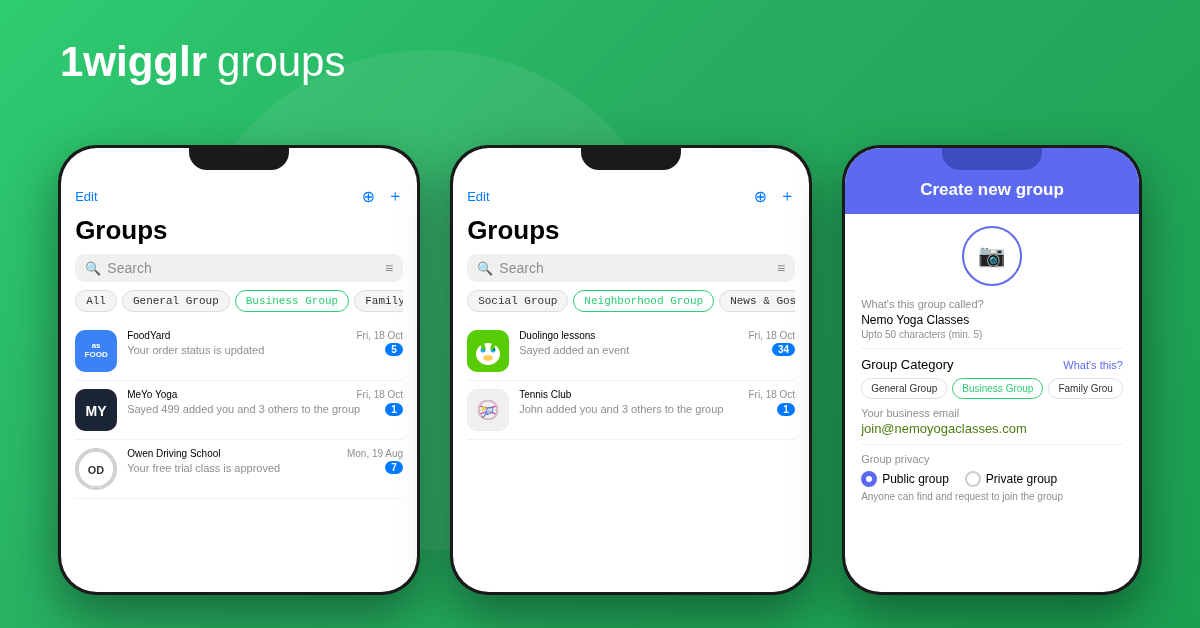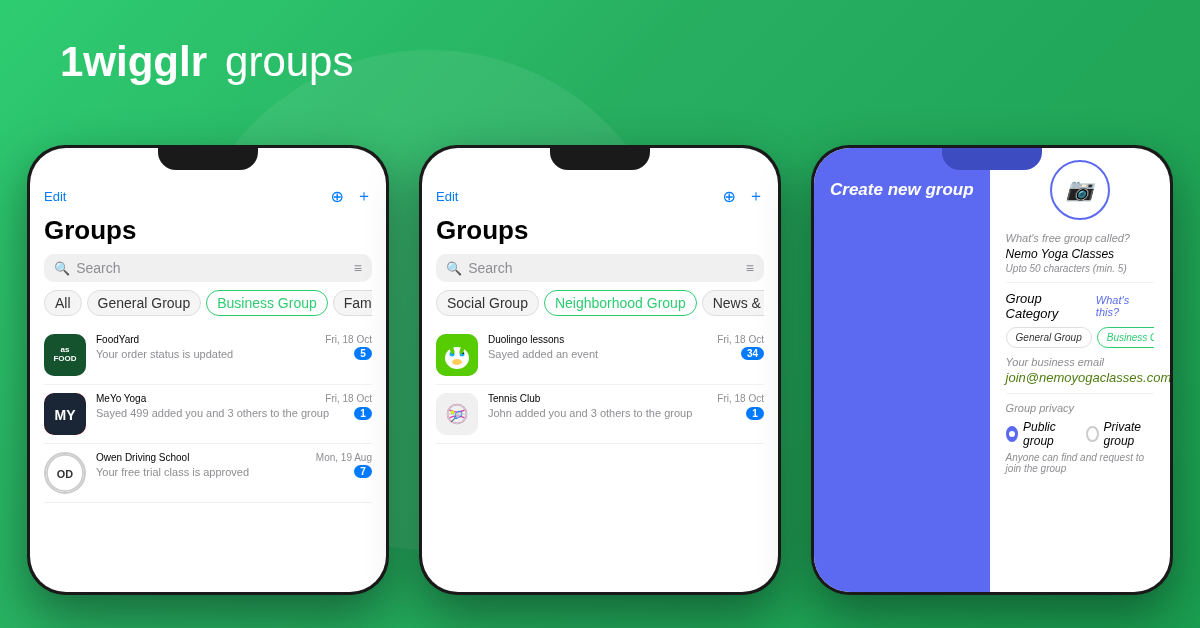--- a/index.html
+++ b/index.html
@@ -23,21 +23,21 @@
       left: 180px;
     }
 
     
     .logo {
       position: absolute;
       top: 38px;
       left: 60px;
       display: flex;
       align-items: center;
-      gap: 8px;
+      gap: 0;
     }
     .logo-text-twigglr {
       color: #fff;
       font-size: 42px;
       font-weight: 900;
     }
     .logo-text-groups {
       color: #fff;
       font-size: 42px;
       font-weight: 300;
@@ -152,25 +152,26 @@
     
     .filter-tabs {
       display: flex;
       gap: 5px;
       margin-bottom: 10px;
       overflow: hidden;
     }
     .filter-tab {
       padding: 4px 10px;
       border-radius: 15px;
-      font-size: 14px;
+      font-size: 11px;
       border: 1px solid #ddd;
       white-space: nowrap;
       color: #333;
       background: #fff;
+      font-family: Liberation Mono, monospace;
     }
     .filter-tab.active {
       color: #2ecc71;
       border-color: #2ecc71;
     }
     .filter-tab.selected {
       background: #f5f5f5;
       color: #333;
     }
 
@@ -188,21 +189,21 @@
       border-radius: 10px;
       flex-shrink: 0;
       display: flex;
       align-items: center;
       justify-content: center;
       font-size: 10px;
       font-weight: 700;
       color: #fff;
       overflow: hidden;
     }
-    .avatar-foodyard { background: #14532d; }
+    .avatar-foodyard { background: #3b82f6; }
     .avatar-meyoyoga { background: #ef4444; border-radius: 10px; justify-content: flex-end; }
     .avatar-duolingo { background: #5bc236; }
 
     .group-info {
       flex: 1;
       min-width: 0;
     }
     .group-name-row {
       display: flex;
       justify-content: space-between;
@@ -245,21 +246,21 @@
       font-weight: 600;
       min-width: 18px;
       text-align: center;
     }
 
     
     .create-screen {
       background: #fff;
       height: 100%;
       display: flex;
-      font-style: italic;
+      flex-direction: column;
     }
     .create-header {
       background: #5b6af0;
       padding: 32px 16px 14px;
       text-align: center;
       color: #fff;
       font-size: 17px;
       font-weight: 600;
     }
     .create-body {
@@ -573,21 +574,21 @@
       <div class="notch" style="background:#3d4cc0;"></div>
       <div class="create-screen">
         <div class="create-header">Create new group</div>
         <div class="create-body">
           <div class="photo-upload">
             <div class="photo-circle">
               <span>📷</span>
             </div>
           </div>
 
-          <div class="form-label">What's free group called?</div>
+          <div class="form-label">What's this group called?</div>
           <div class="form-value">Nemo Yoga Classes</div>
           <div class="form-hint">Upto 50 characters (min. 5)</div>
 
           <hr class="form-divider">
 
           <div class="category-row">
             <span class="category-label">Group Category</span>
             <span class="whats-this">What's this?</span>
           </div>
           <div class="category-tabs">

